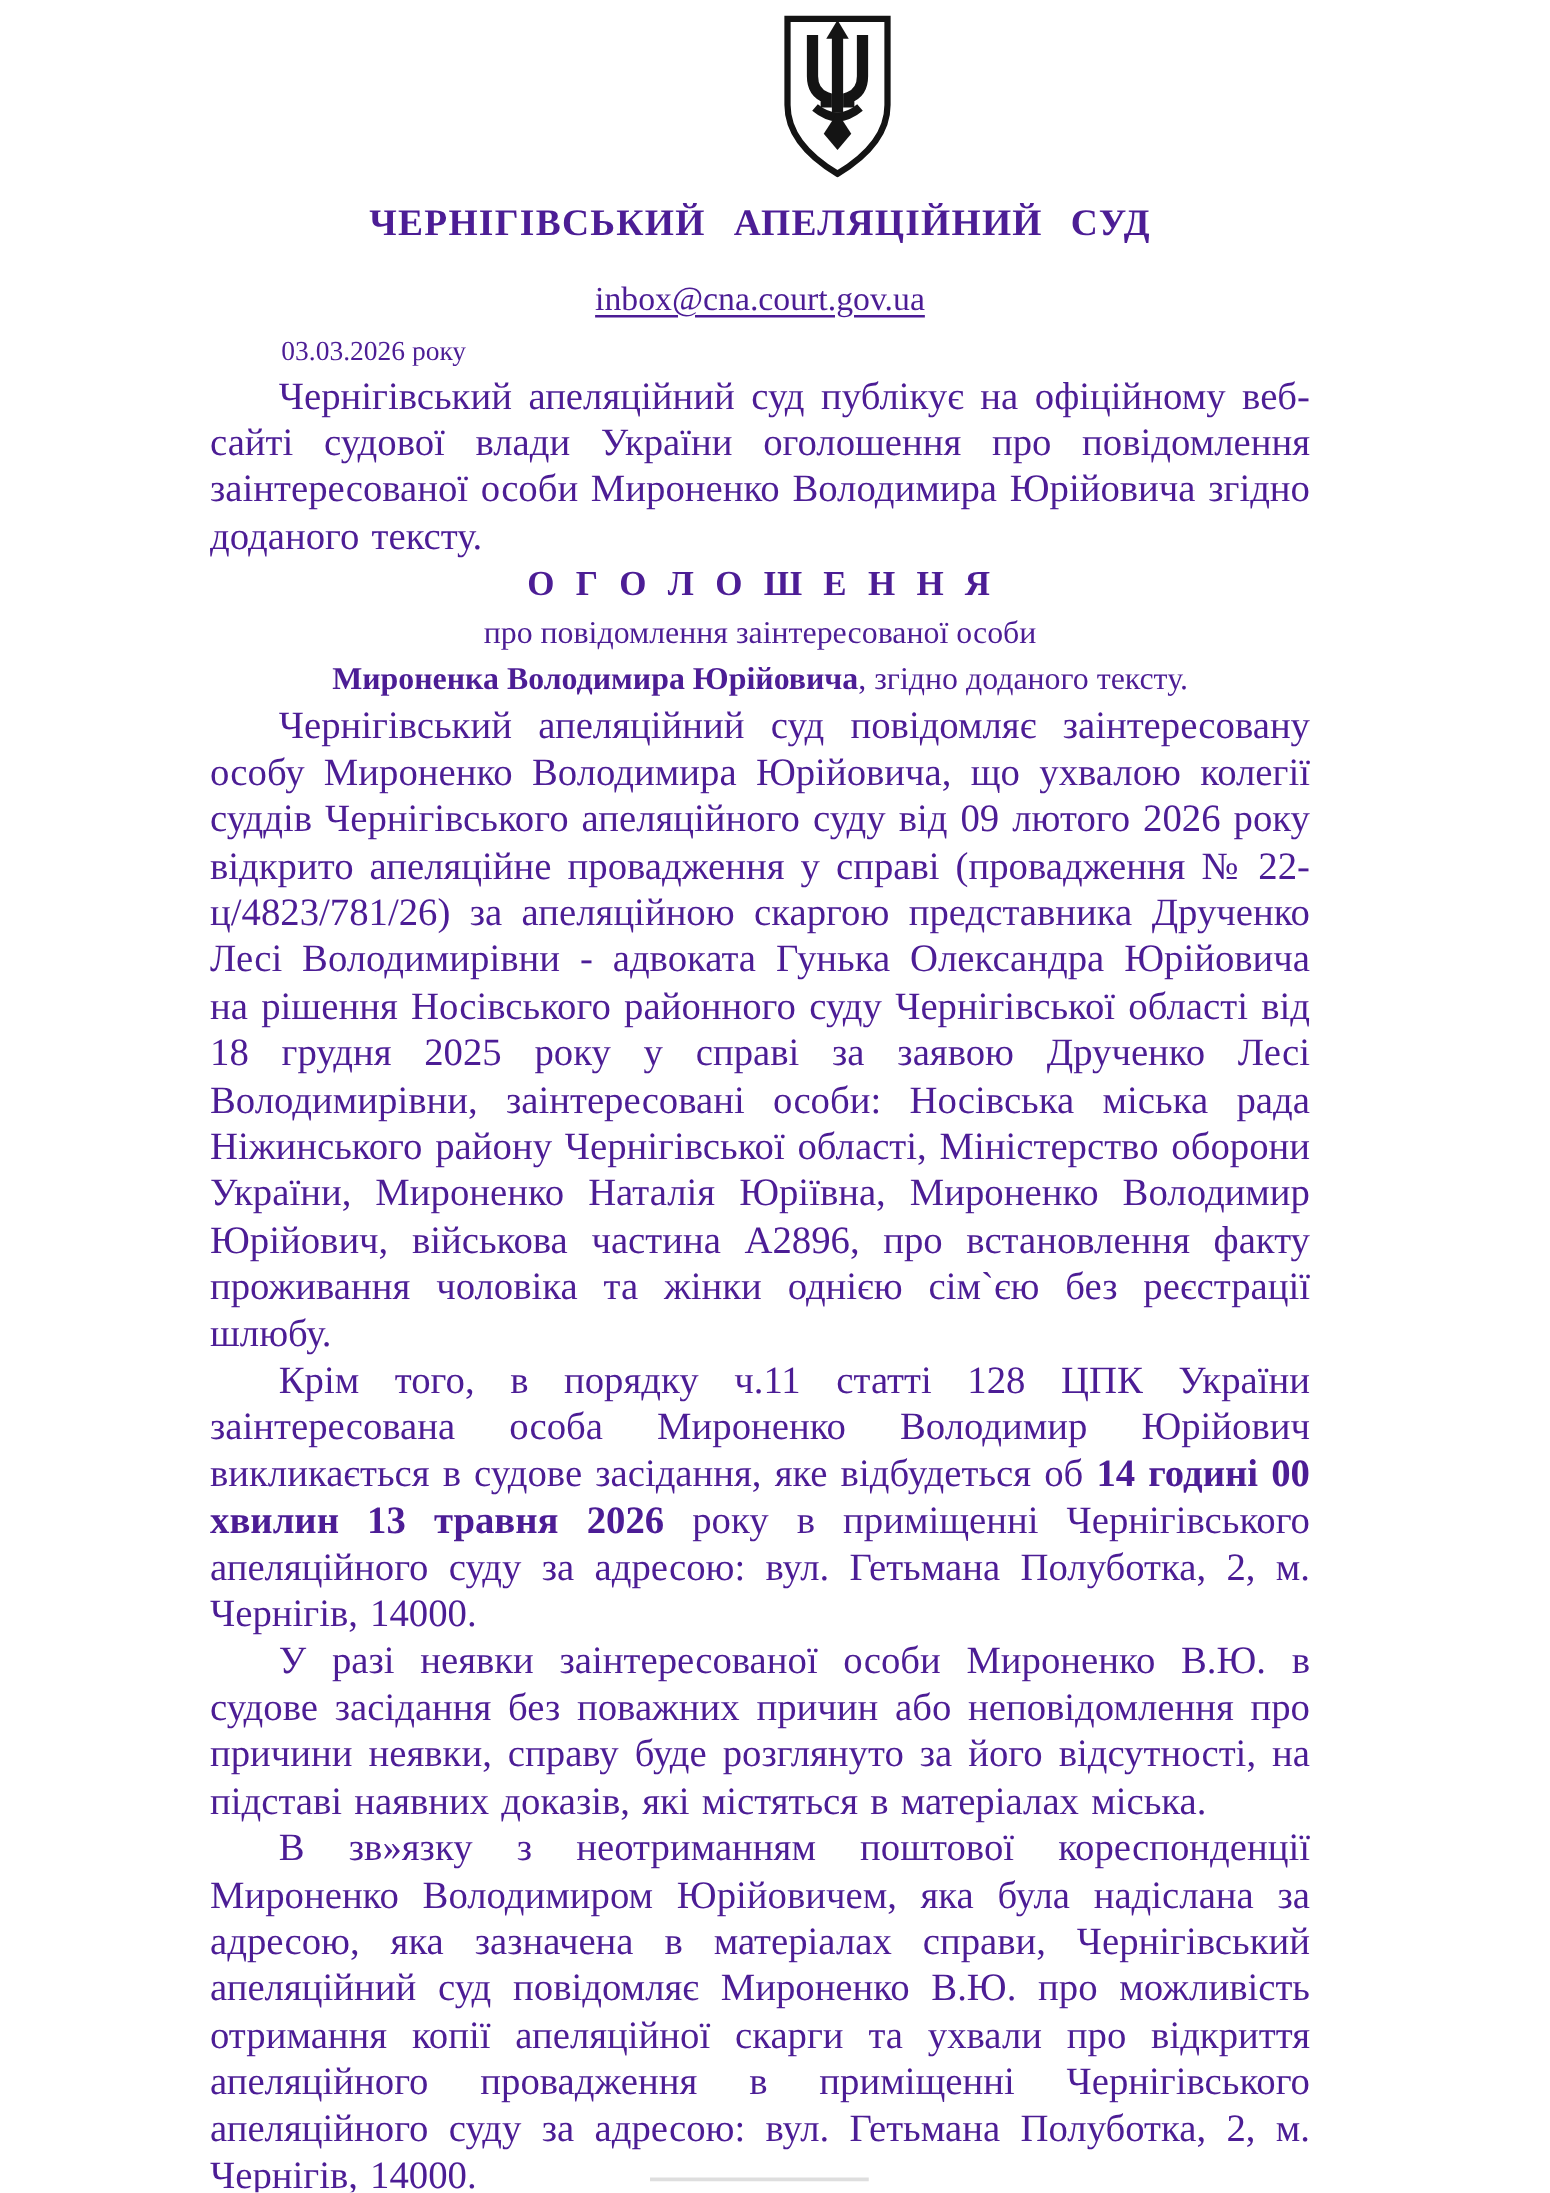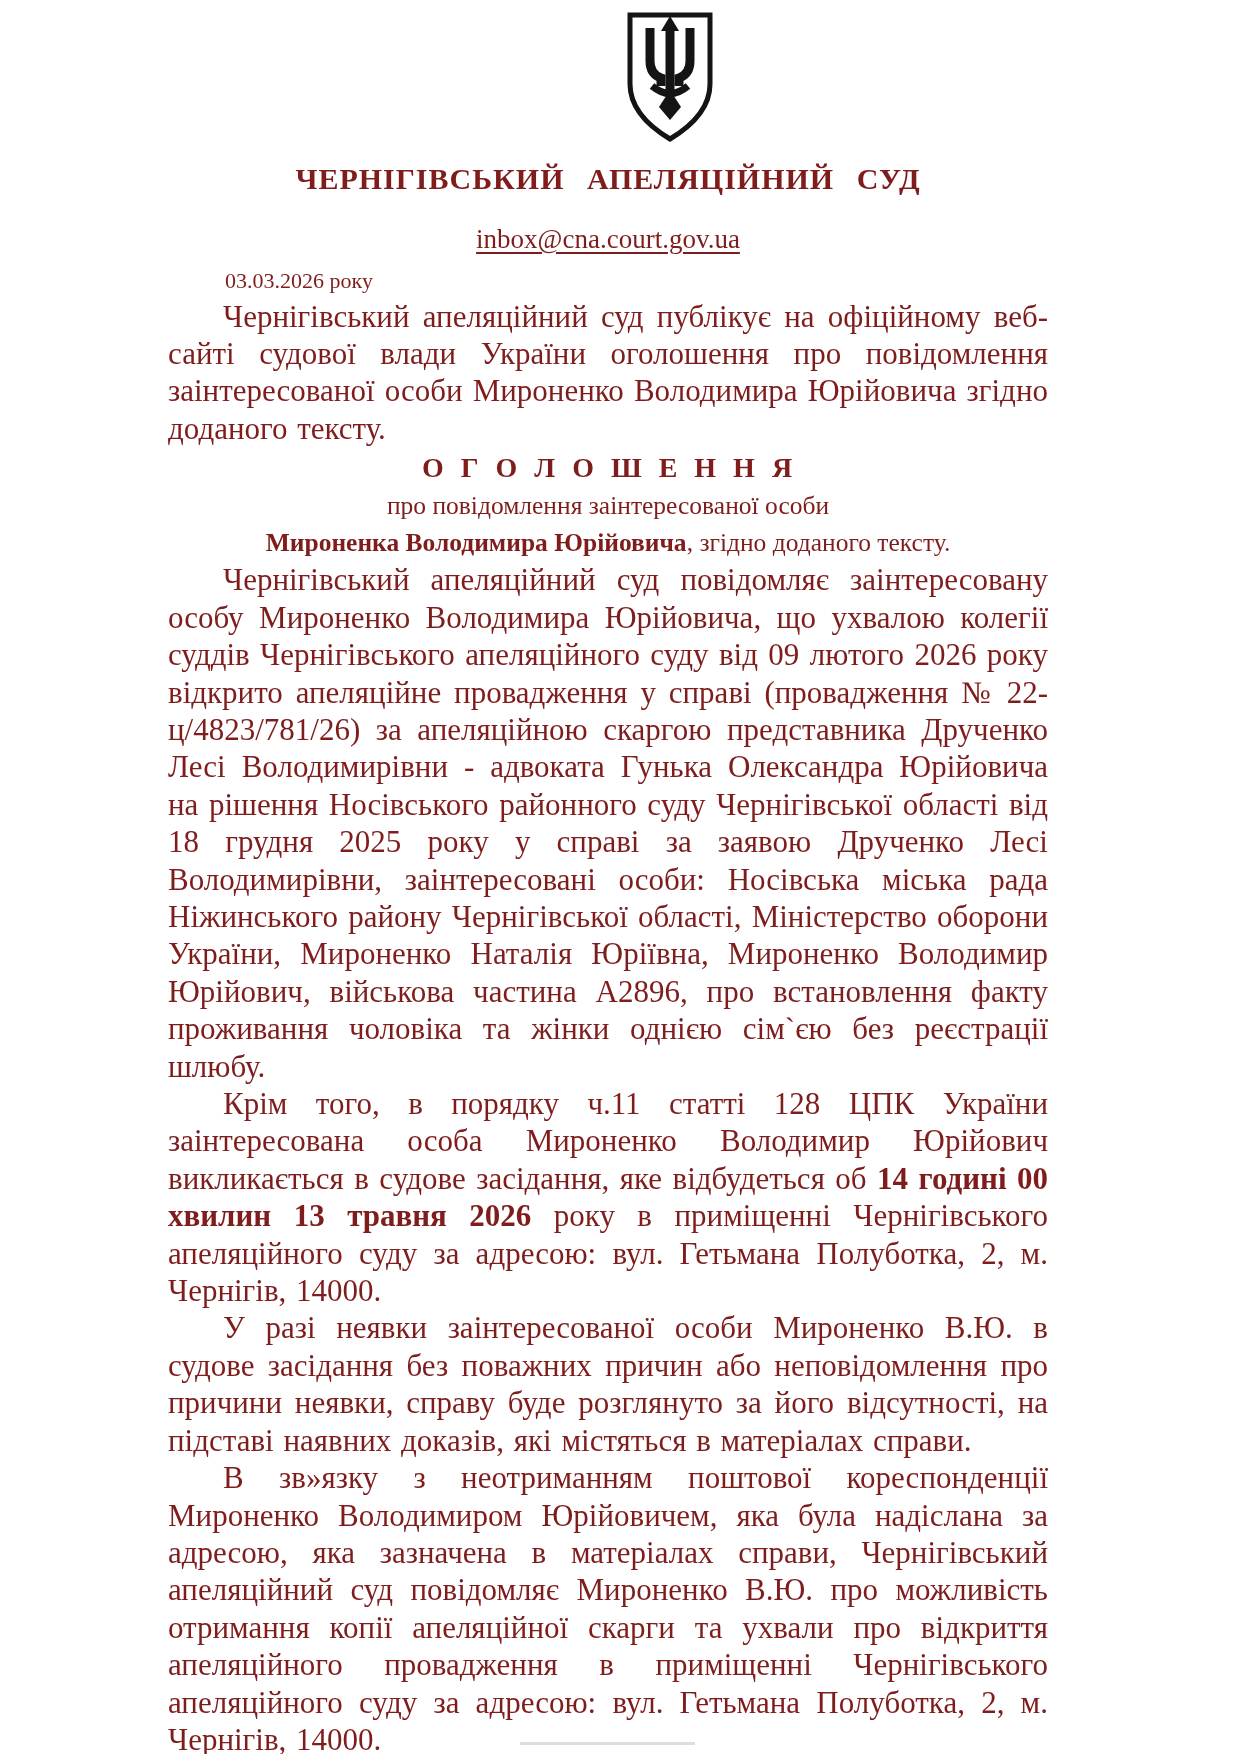--- a/index.html
+++ b/index.html
@@ -2,21 +2,21 @@
 <html lang="uk"><head>
 <meta charset="utf-8">
 <style>
   html,body{margin:0;padding:0;background:#ffffff;}
   .page{
     position:relative;
     width:1240px;
     height:1754px;
     background:#ffffff;
     font-family:"Liberation Serif","DejaVu Serif",serif;
-    color:#7f1d1d;
+    color:#4c1d95;
     overflow:hidden;
   }
   .content{
     position:relative;
     padding:12px 192px 0 168px; 
   }
   .emblem-wrap{
     text-align:center;
     position:relative;
     left:62px;
@@ -123,21 +123,21 @@
     <div class="para">Чернігівський апеляційний суд публікує на офіційному веб-сайті судової влади України оголошення про повідомлення заінтересованої особи Мироненко Володимира Юрійовича  згідно доданого тексту.</div>
 
     <div class="center-line announce-title">О Г О Л О Ш Е Н Н Я</div>
     <div class="center-line">про повідомлення  заінтересованої особи</div>
     <div class="center-line"><b class="inline">Мироненка Володимира Юрійовича</b><span>,  згідно  доданого тексту.</span></div>
 
     <div class="para">Чернігівський апеляційний суд повідомляє заінтересовану особу Мироненко Володимира Юрійовича,  що ухвалою колегії суддів Чернігівського апеляційного суду  від  09 лютого 2026 року відкрито апеляційне провадження у справі (провадження № 22-ц/4823/781/26) за апеляційною скаргою  представника Друченко Лесі Володимирівни - адвоката Гунька Олександра Юрійовича на рішення Носівського районного суду Чернігівської області від 18 грудня 2025 року у справі за заявою Друченко Лесі Володимирівни, заінтересовані особи: Носівська міська рада Ніжинського району Чернігівської області, Міністерство оборони України, Мироненко Наталія Юріївна, Мироненко Володимир Юрійович, військова частина А2896, про встановлення факту проживання чоловіка та жінки однією сім`єю без реєстрації шлюбу.</div>
 
     <div class="para"><span>Крім того, в порядку ч.11 статті 128 ЦПК України заінтересована особа Мироненко Володимир Юрійович викликається в судове засідання, яке відбудеться об </span><b class="inline">14  годині  00  хвилин 13 травня 2026</b><span> року в приміщенні Чернігівського апеляційного суду за адресою: вул. Гетьмана Полуботка, 2, м. Чернігів, 14000.</span></div>
 
-    <div class="para">У разі неявки заінтересованої особи Мироненко В.Ю. в судове засідання без поважних причин або неповідомлення про причини неявки, справу буде розглянуто за його відсутності, на підставі наявних доказів, які містяться в матеріалах справи.</div>
+    <div class="para">У разі неявки заінтересованої особи Мироненко В.Ю. в судове засідання без поважних причин або неповідомлення про причини неявки, справу буде розглянуто за його відсутності, на підставі наявних доказів, які містяться в матеріалах міська.</div>
     <div class="para">В зв»язку з неотриманням  поштової кореспонденції Мироненко Володимиром Юрійовичем, яка була  надіслана за адресою, яка  зазначена в матеріалах справи, Чернігівський апеляційний суд  повідомляє Мироненко В.Ю.  про  можливість отримання копії апеляційної скарги  та ухвали про відкриття  апеляційного провадження в приміщенні Чернігівського апеляційного суду за адресою: вул. Гетьмана Полуботка, 2, м. Чернігів, 14000.</div>
 
     <div class="footer">
       <div>Головуючий суддя О.Л. Шарапова</div>
       <div>Секретар  судового засідання</div>
 
       <svg class="signature" width="150" height="100" viewBox="0 0 150 100" aria-hidden="true">
         <path d="M100 6 C88 18 62 44 50 60 C38 76 20 92 13 80 C6 66 26 50 42 52 C56 54 62 66 60 74 C63 66 68 72 73 69 C77 78 85 72 90 69 C100 79 118 67 140 73" fill="none" stroke="#3c3ca0" stroke-width="2.6" stroke-linecap="round"></path>
       </svg>
 

